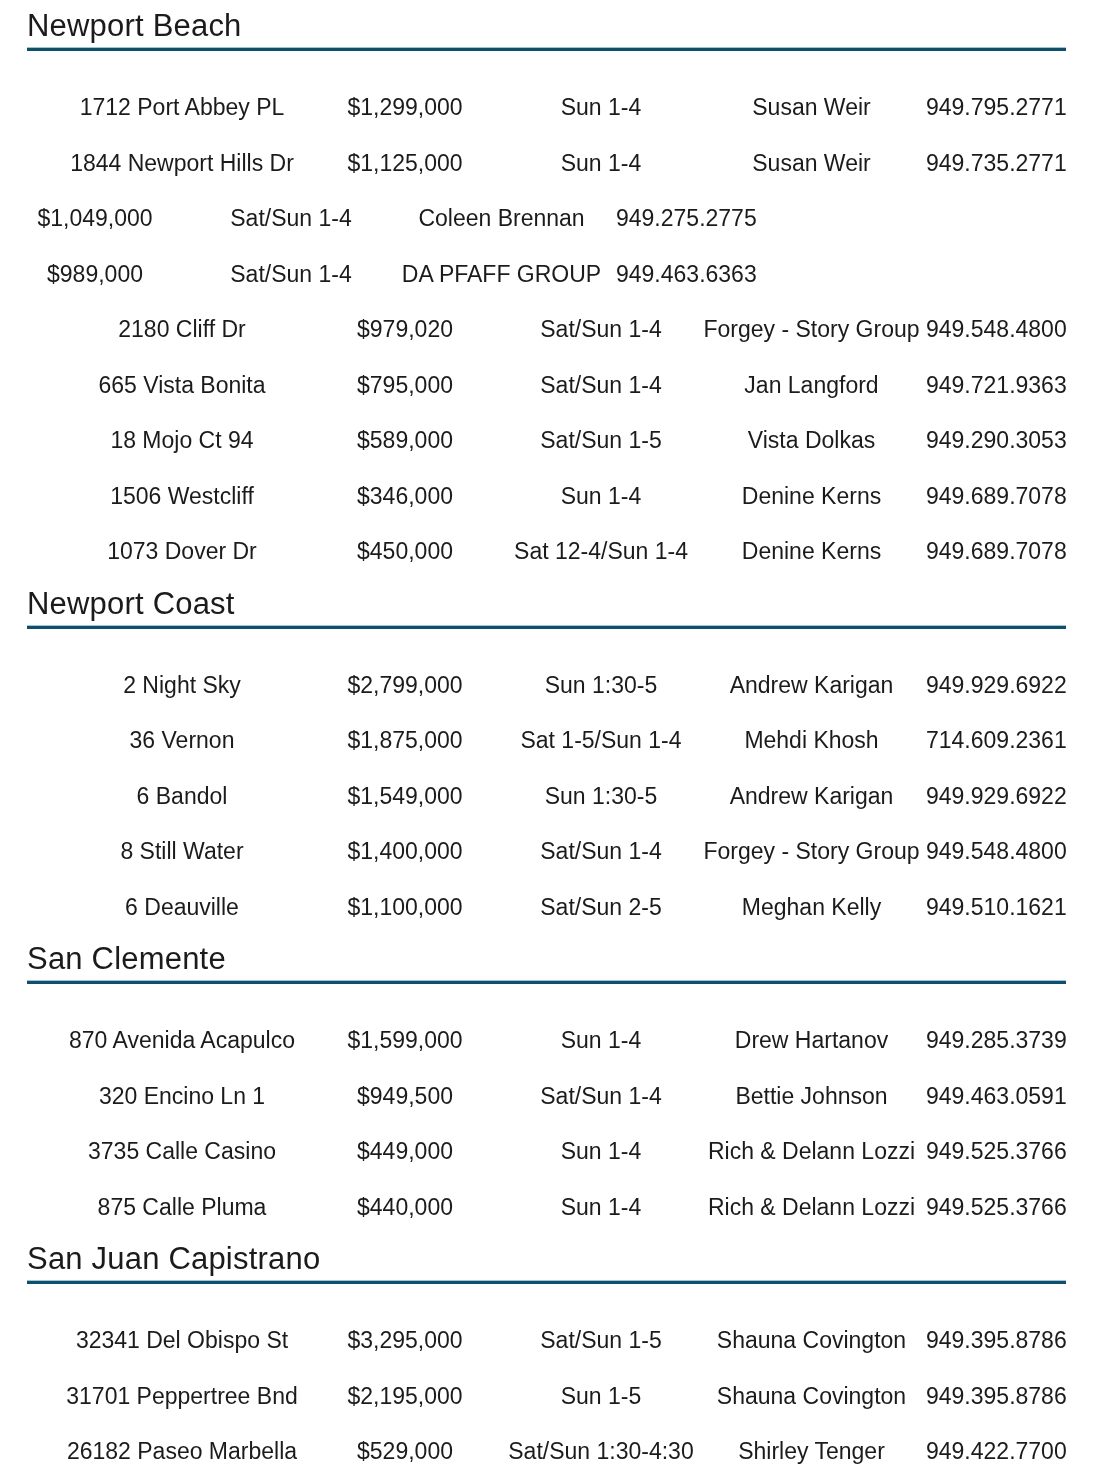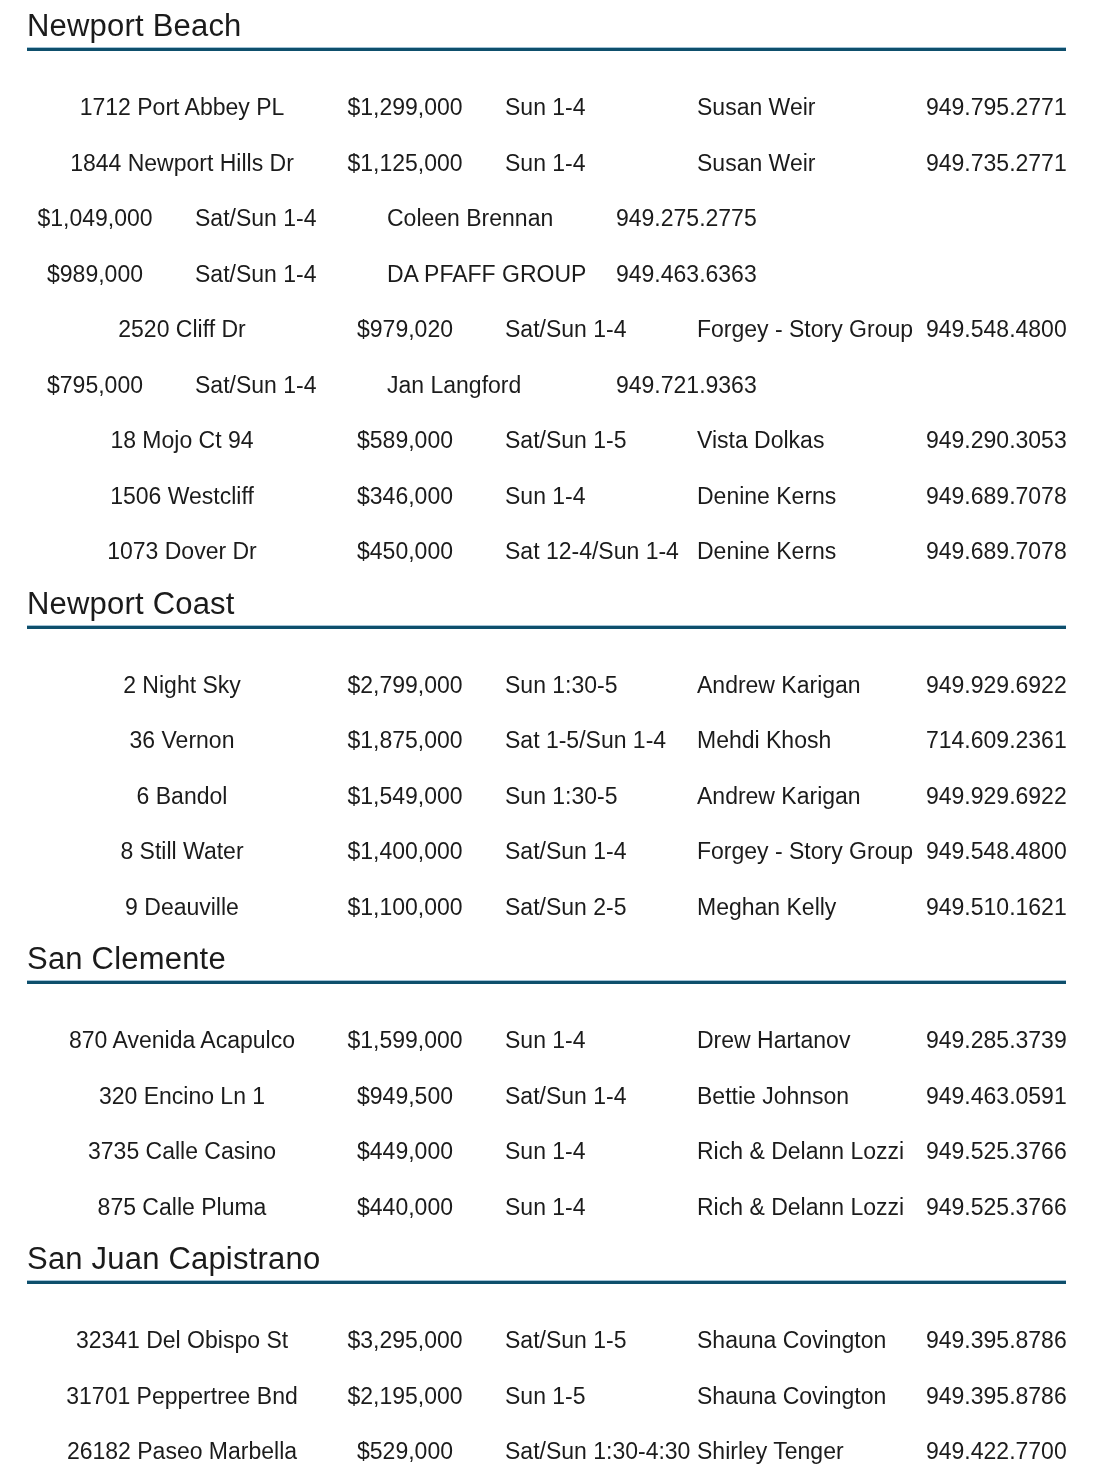--- a/index.html
+++ b/index.html
@@ -38,22 +38,22 @@
   .row {
     height: 55.5px;
     display: flex;
     align-items: center;
     font-size: 23px;
   }
   .cell { display: block; white-space: nowrap; overflow: hidden; }
   .cell.address { width: 310px; text-align: center; }
   .cell.price   { width: 136px; text-align: center; }
   .cell.gap     { width: 32px; }
-  .cell.time    { width: 192px; text-align: left; }
-  .cell.agent   { width: 229px; text-align: left; }
+  .cell.time    { width: 192px; text-align: center; }
+  .cell.agent   { width: 229px; text-align: center; }
   .cell.phone   { width: 140px; text-align: center; }
 </style>
 </head>
 <body>
 
 <main id="listings-root">
   <section class="section">
     <h2 class="section-title">Newport Beach</h2>
     <div class="rule"></div>
     <div class="rows">
@@ -85,29 +85,30 @@
 
   <div class="row">
     <span class="cell price">$989,000</span>
     <span class="cell gap"></span>
     <span class="cell time">Sat/Sun 1-4</span>
     <span class="cell agent">DA PFAFF GROUP</span>
     <span class="cell phone">949.463.6363</span>
   </div>
 
   <div class="row">
-    <span class="cell address">2520 Cliff Dr</span>
+    <span class="cell address">2180 Cliff Dr</span>
     <span class="cell price">$979,020</span>
     <span class="cell gap"></span>
     <span class="cell time">Sat/Sun 1-4</span>
     <span class="cell agent">Forgey - Story Group</span>
     <span class="cell phone">949.548.4800</span>
   </div>
 
   <div class="row">
+    <span class="cell address">665 Vista Bonita</span>
     <span class="cell price">$795,000</span>
     <span class="cell gap"></span>
     <span class="cell time">Sat/Sun 1-4</span>
     <span class="cell agent">Jan Langford</span>
     <span class="cell phone">949.721.9363</span>
   </div>
 
   <div class="row">
     <span class="cell address">18 Mojo Ct 94</span>
     <span class="cell price">$589,000</span>
@@ -171,21 +172,21 @@
   <div class="row">
     <span class="cell address">8 Still Water</span>
     <span class="cell price">$1,400,000</span>
     <span class="cell gap"></span>
     <span class="cell time">Sat/Sun 1-4</span>
     <span class="cell agent">Forgey - Story Group</span>
     <span class="cell phone">949.548.4800</span>
   </div>
 
   <div class="row">
-    <span class="cell address">9 Deauville</span>
+    <span class="cell address">6 Deauville</span>
     <span class="cell price">$1,100,000</span>
     <span class="cell gap"></span>
     <span class="cell time">Sat/Sun 2-5</span>
     <span class="cell agent">Meghan Kelly</span>
     <span class="cell phone">949.510.1621</span>
   </div>
 </div>
   </section>
 
   <section class="section">

